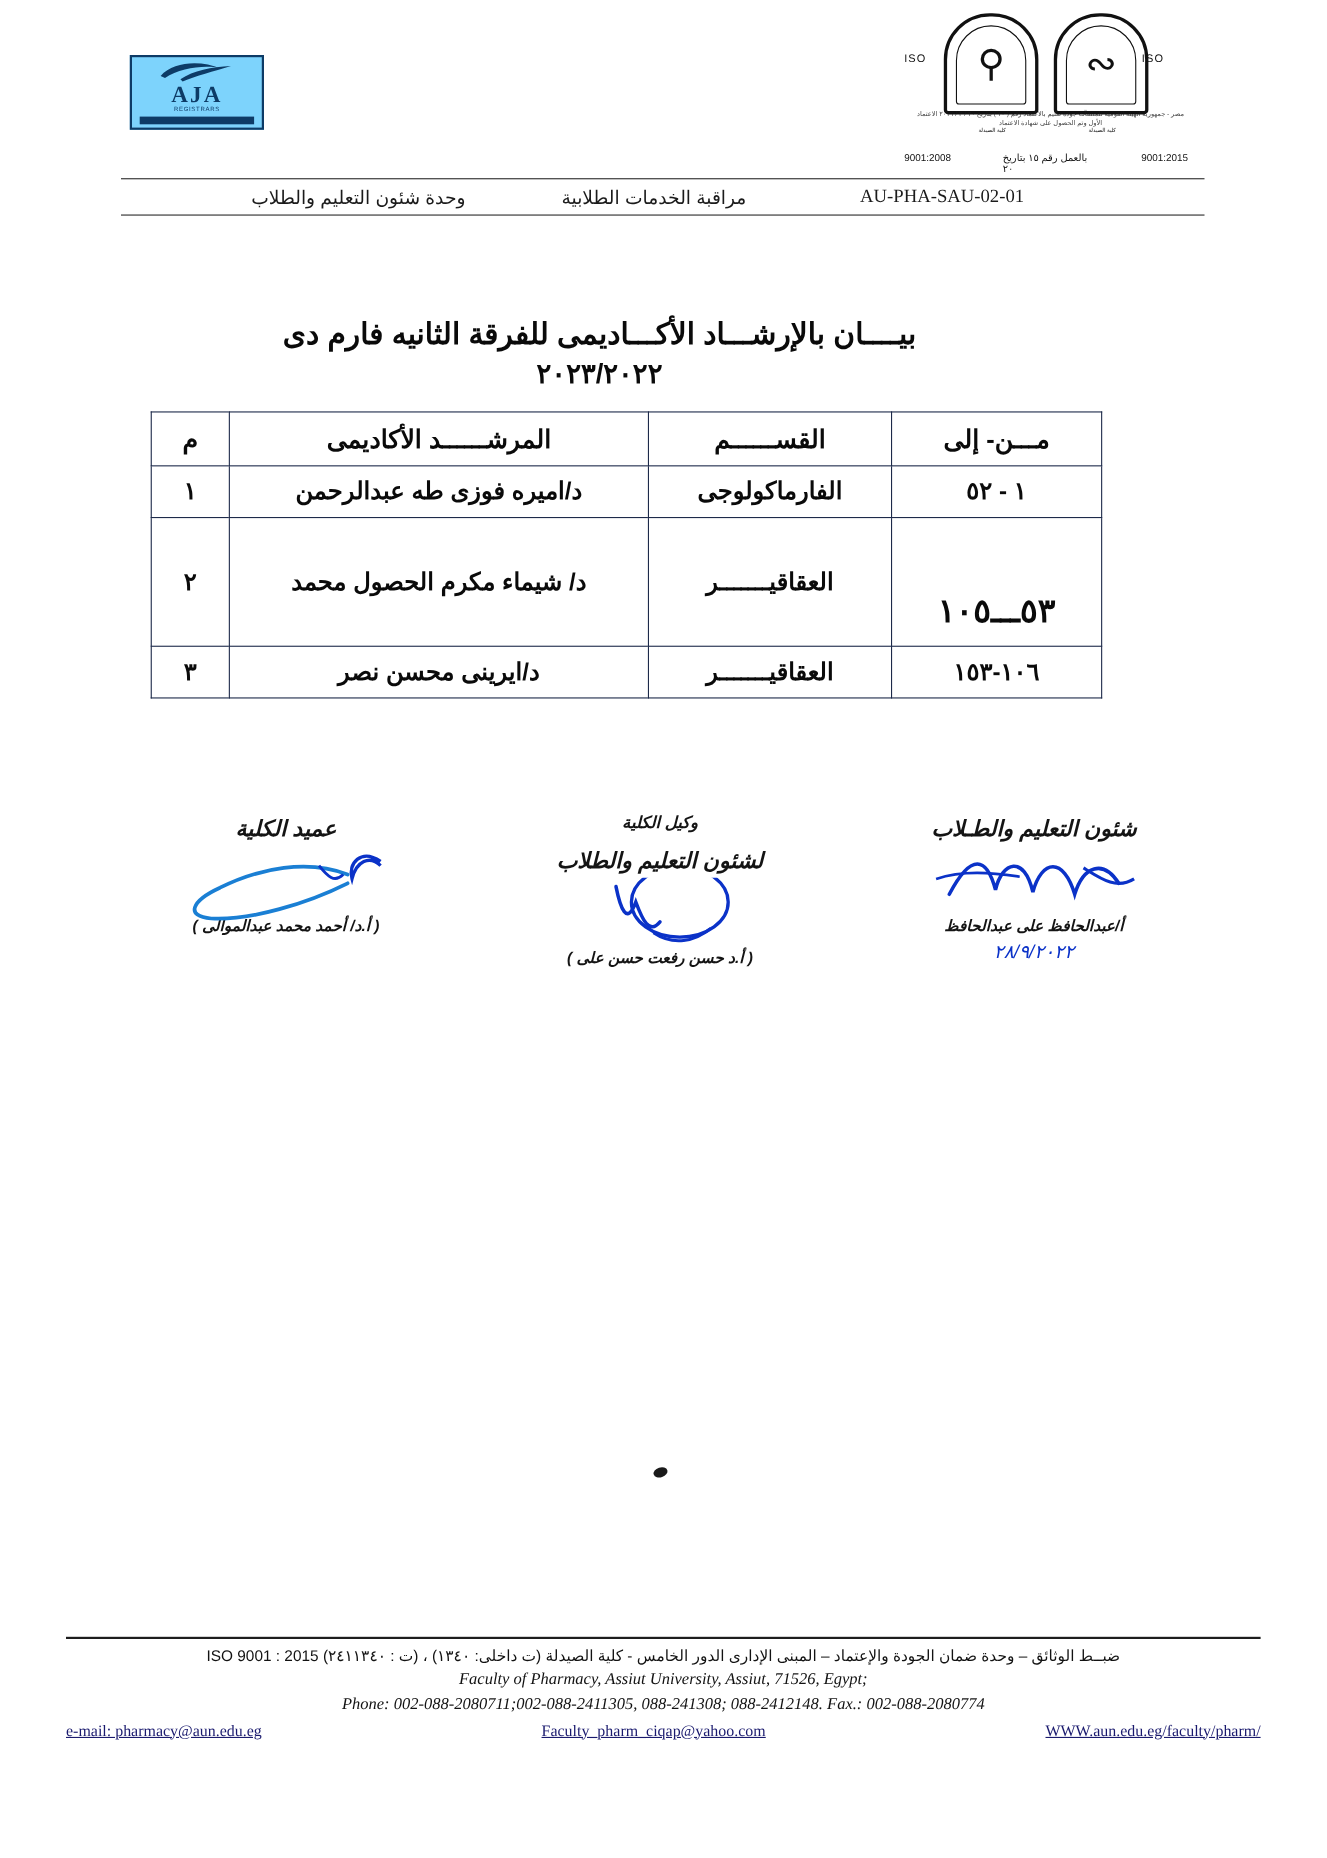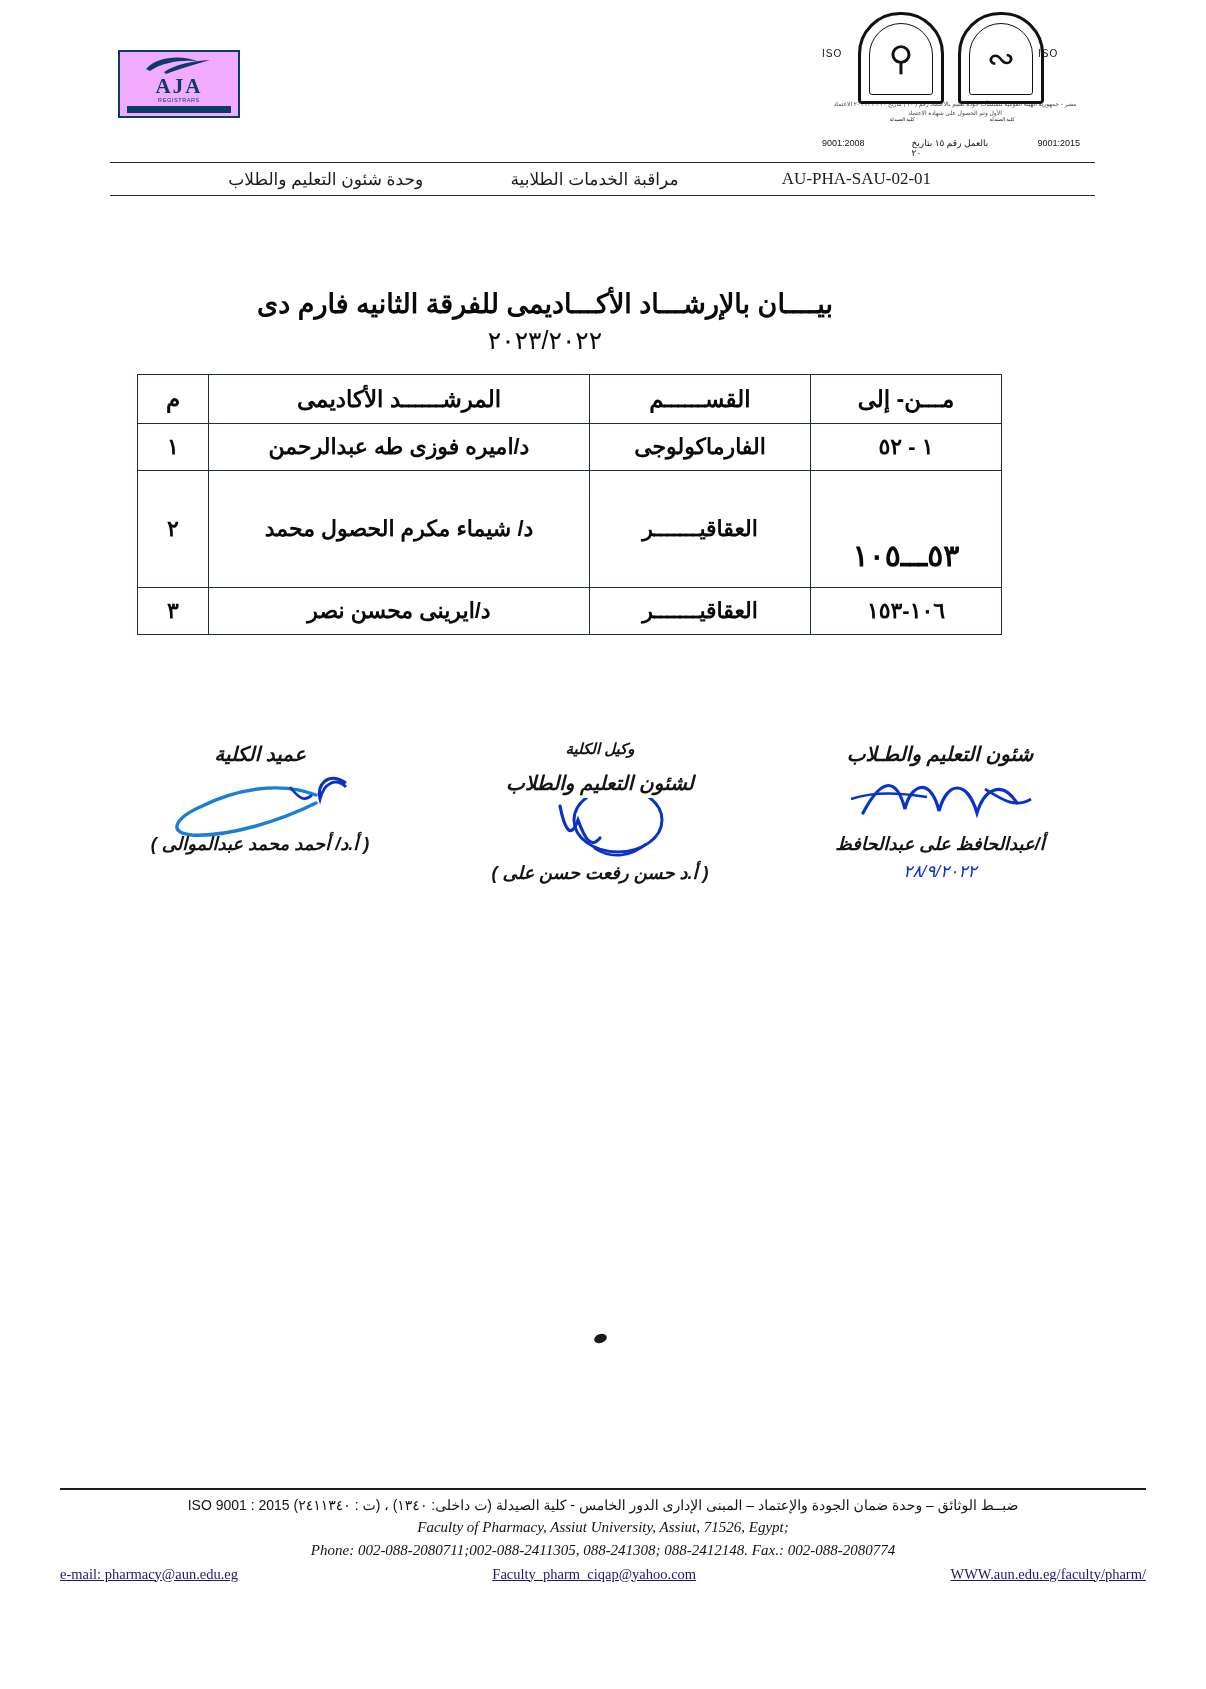--- a/index.html
+++ b/index.html
@@ -19,21 +19,21 @@
 
   
   .logo-aja {
     position: absolute;
     left: 118px;
     top: 50px;
     width: 122px;
     height: 68px;
     border: 2px solid #0d3b66;
     box-sizing: border-box;
-    background: #f0abfc;
+    background: #7dd3fc;
     display: flex;
     flex-direction: column;
     align-items: center;
     justify-content: flex-end;
     padding-bottom: 3px;
   }
   .logo-aja .swoosh {
     width: 70px;
     height: 22px;
     margin-bottom: 1px;
@@ -195,21 +195,21 @@
   .title-main {
     font-family: "Liberation Sans", sans-serif;
     font-weight: bold;
     font-size: 27px;
     letter-spacing: 0px;
     line-height: 1.25;
     color: #0a0a0a;
   }
   .title-year {
     font-family: "Liberation Sans", sans-serif;
-    font-weight: normal;
+    font-weight: bold;
     font-size: 25px;
     line-height: 1.3;
     color: #0a0a0a;
     margin-top: 2px;
   }
 
   
   .adv-table {
     position: absolute;
     left: 137px;
@@ -283,21 +283,21 @@
   }
   .sig-scribble svg {
     position: absolute;
     left: 50%;
     transform: translateX(-50%);
     top: -6px;
   }
   .sig-name {
     font-family: "Liberation Sans", sans-serif;
     font-weight: bold;
-    font-size: 18px;
+    font-size: 14px;
     color: #141414;
     white-space: nowrap;
     font-style: italic;
     margin-top: -4px;
   }
   .sig-extra {
     font-family: "Liberation Sans", sans-serif;
     font-size: 17px;
     color: #0b32c8;
     margin-top: 6px;

